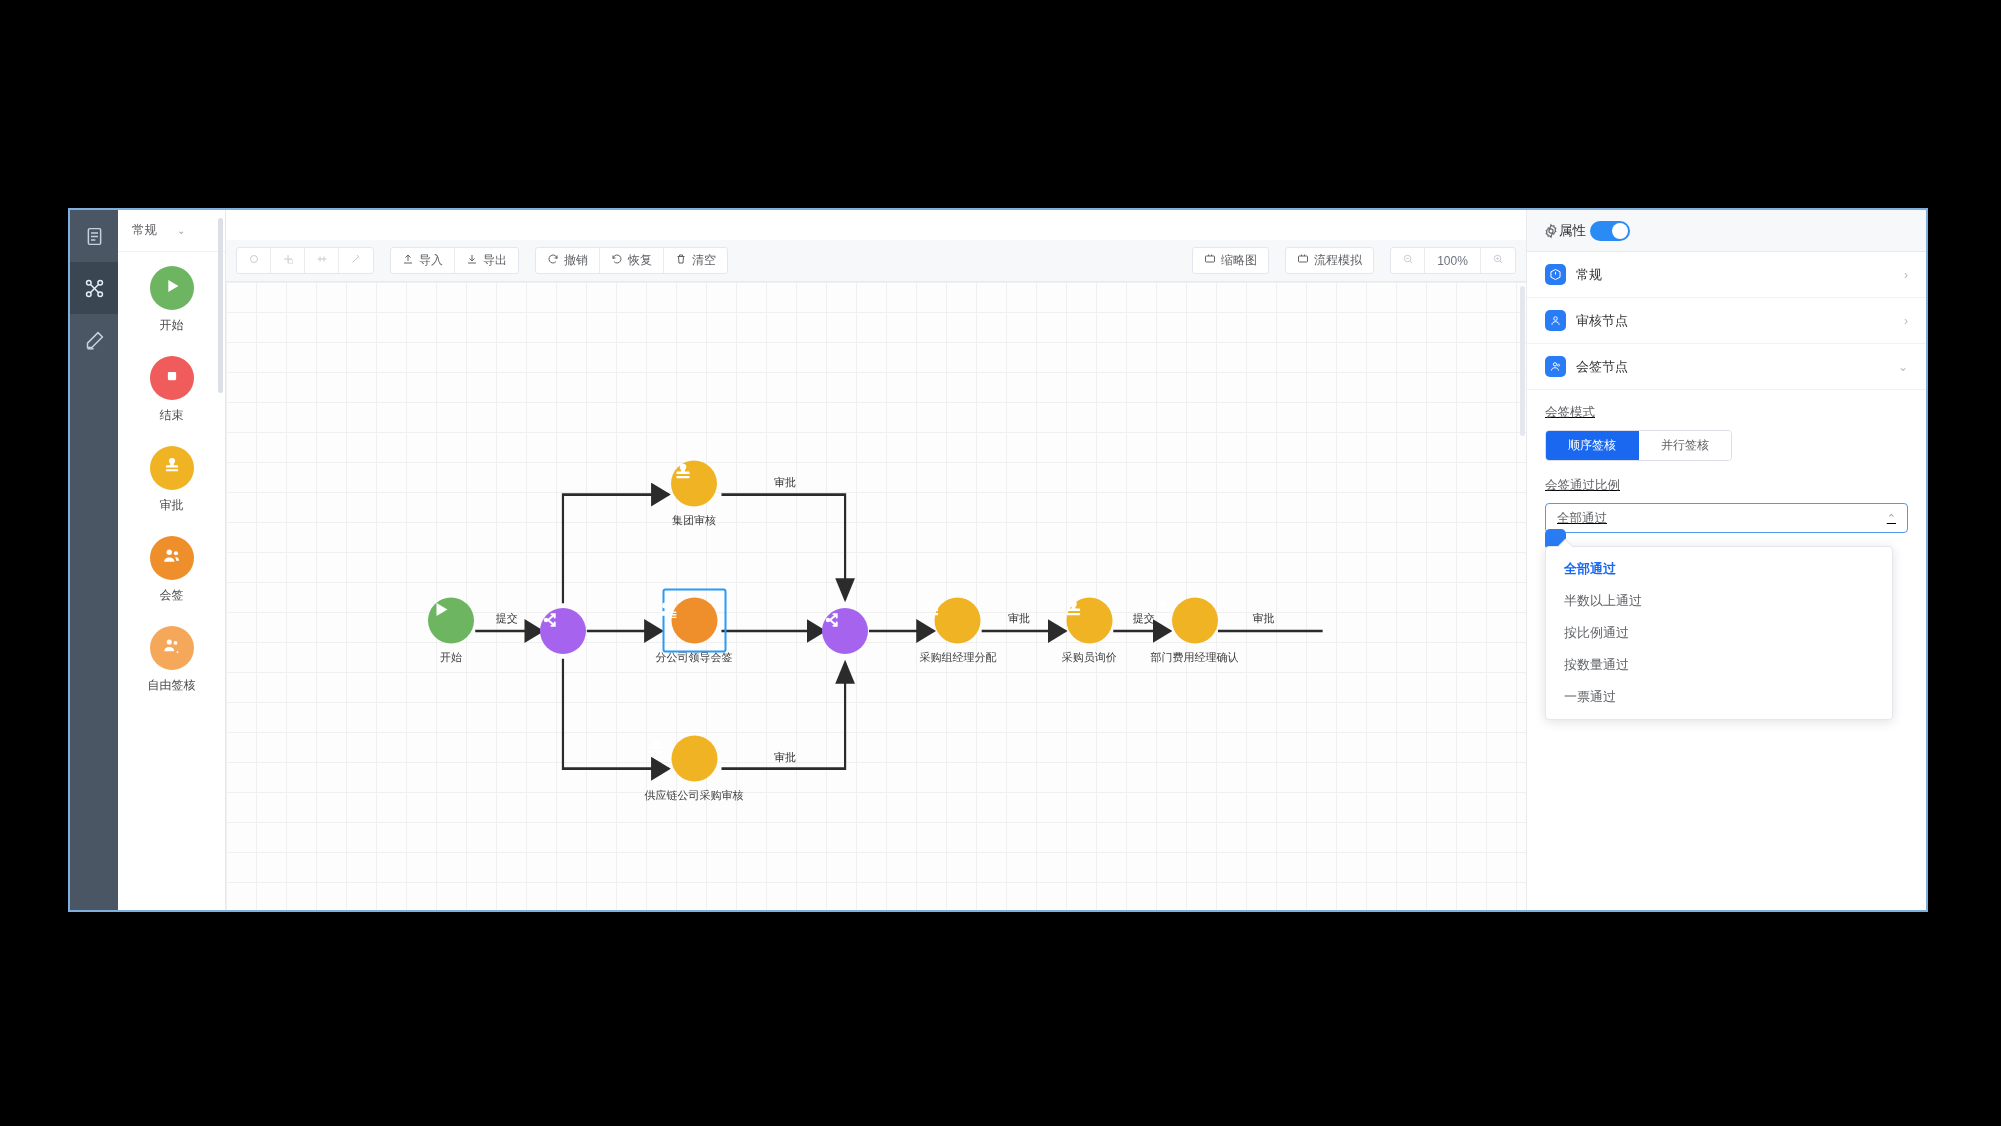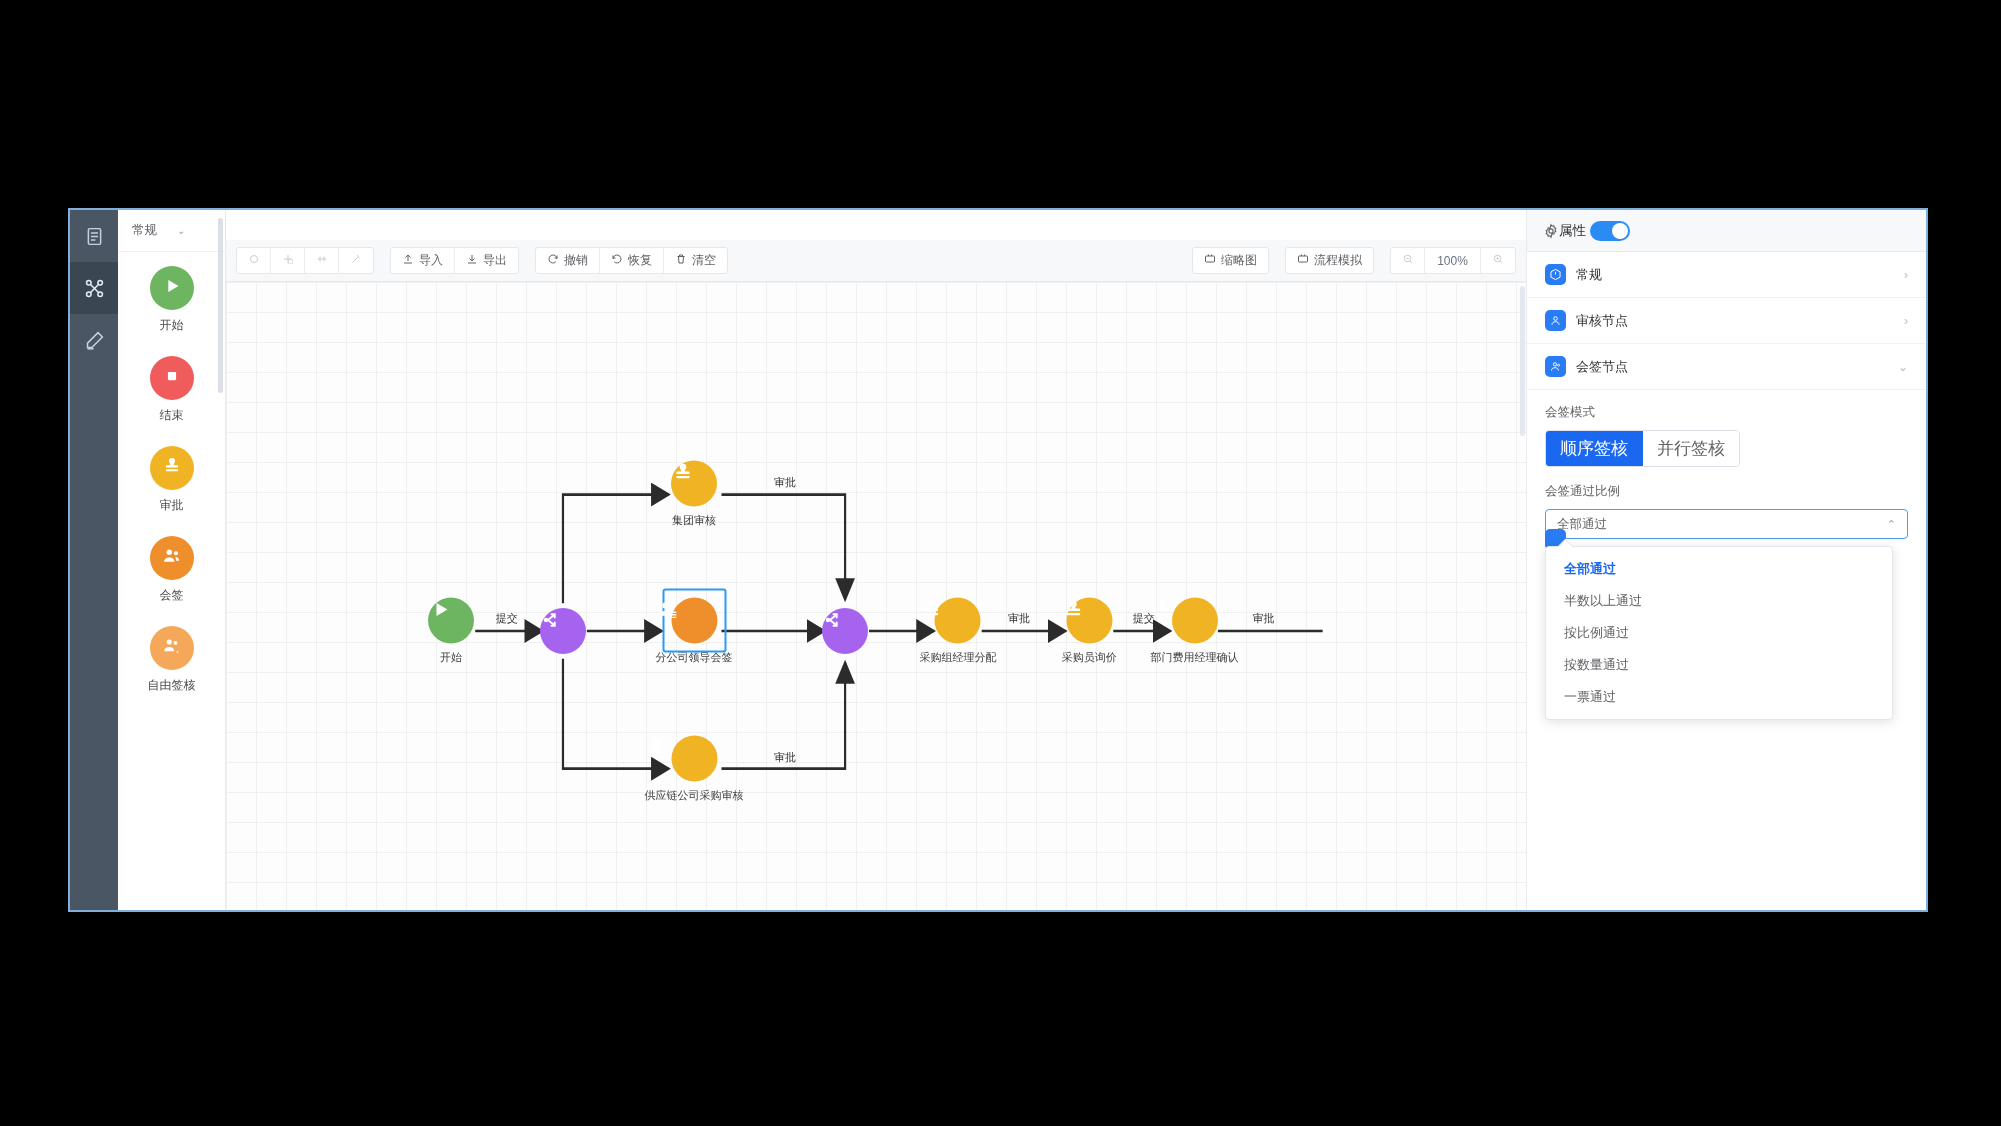--- a/index.html
+++ b/index.html
@@ -130,24 +130,24 @@
     padding: 0 18px; border-bottom: 1px solid #f0f2f5; cursor: pointer;
   }
   .prop-ico {
     width: 21px; height: 21px; border-radius: 5px; background: #2a7cf5;
     display: flex; align-items: center; justify-content: center; flex: 0 0 21px;
   }
   .prop-ico svg { width: 13px; height: 13px; fill: #fff; }
   .prop-text { flex: 1; font-size: 13px; color: #303133; }
   .prop-chev { color: #b6bcc6; font-size: 12px; }
 
-  .section-body { padding: 14px 18px 0 18px; position: relative; }
+  .section-body { padding: 14px 18px 0 18px; position: relative; text-decoration: underline; }
   .field-label { font-size: 12.5px; color: #606266; margin-bottom: 9px; }
   .seg { display: inline-flex; border: 1px solid #dcdfe6; border-radius: 4px; overflow: hidden; margin-bottom: 16px; }
-  .seg-btn { padding: 6px 14px; font-size: 17px; color: #606266; background: #fff; cursor: pointer; border-right: 1px solid #dcdfe6; }
+  .seg-btn { padding: 6px 22px; font-size: 12px; color: #606266; background: #fff; cursor: pointer; border-right: 1px solid #dcdfe6; }
   .seg-btn:last-child { border-right: none; }
   .seg-btn.on { background: #1b68f0; color: #fff; border-color: #1b68f0; }
 
   .select {
     height: 30px; border: 1px solid #4e9bf0; border-radius: 4px;
     display: flex; align-items: center; justify-content: space-between;
     padding: 0 11px; font-size: 12.5px; color: #606266; cursor: pointer; background:#fff;
   }
   .select .caret { color: #9aa2ad; font-size: 11px; }
 

